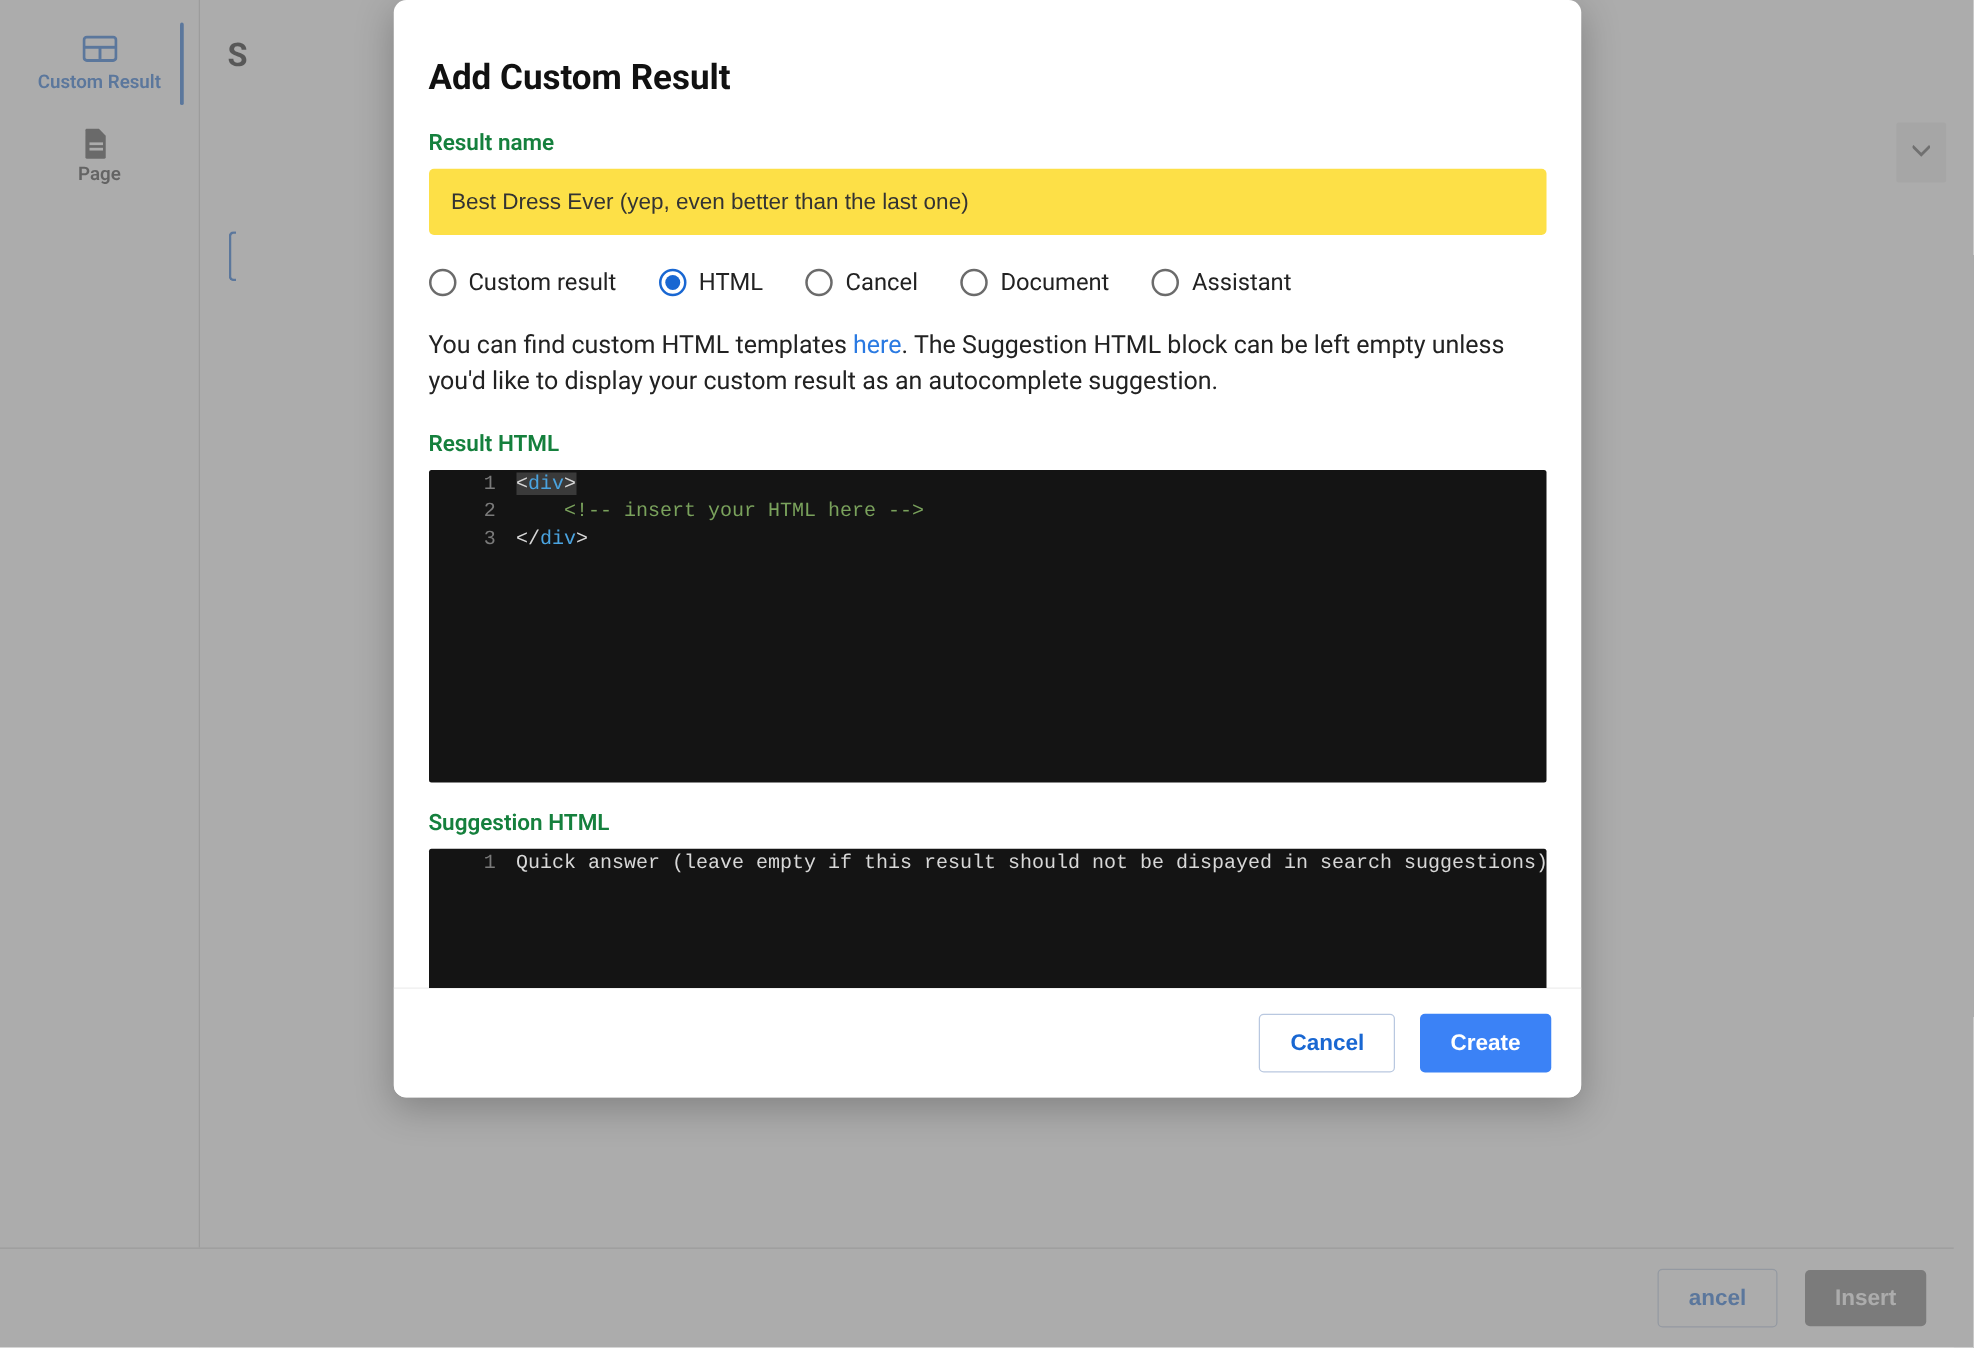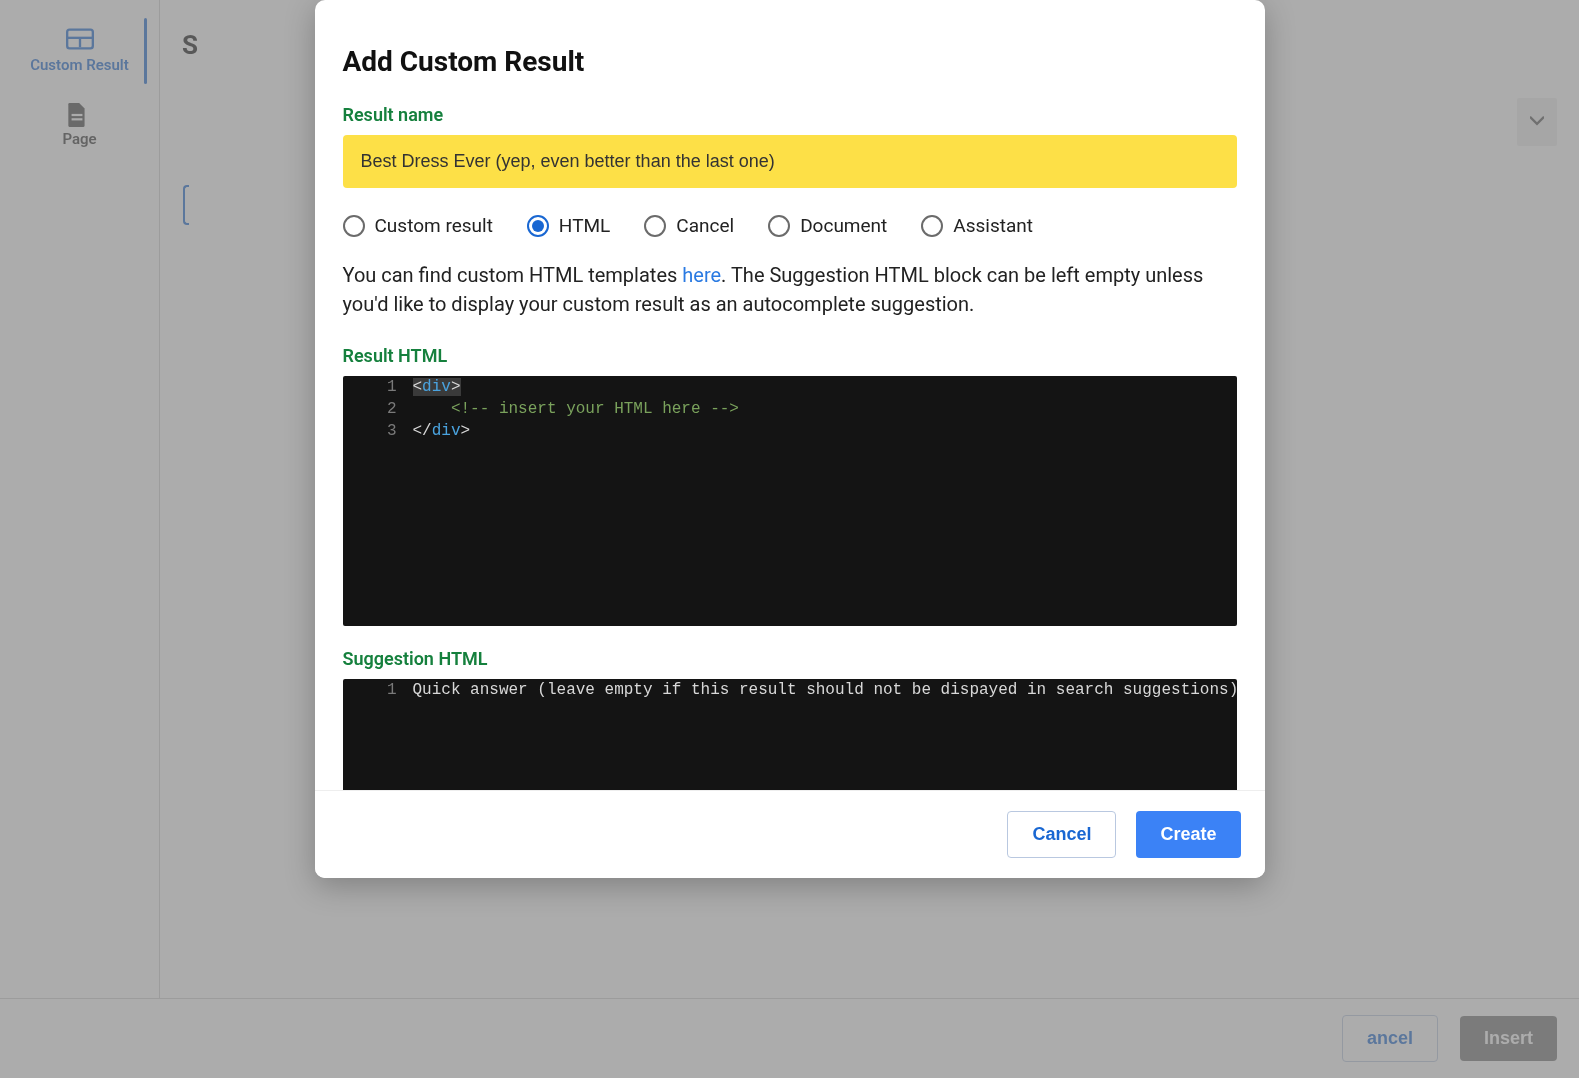--- a/index.html
+++ b/index.html
@@ -25,21 +25,21 @@
   .main-area { position:absolute; left:160px; right:0; top:0; bottom:0; background:#fff; }
   .main-top { padding:30px 22px; }
   .main-title-stub { font-size:26px; font-weight:700; color:#111; }
   .main-dropdown-stub {
     position:absolute; right:22px; top:98px; width:40px; height:48px;
     background:#eee; border-radius:2px; display:flex; align-items:center; justify-content:center;
   }
 
   
   .bottom-bar {
-    position:absolute; left:0; right:0; bottom:0; height:80px;
+    position:absolute; left:0; right:16px; bottom:0; height:80px;
     background:#fff; border-top:1px solid #d0d0d0;
     display:flex; justify-content:flex-end; align-items:center; gap:22px; padding-right:22px;
   }
   .btn { font-size:18px; font-weight:600; padding:12px 24px; border-radius:4px; cursor:pointer; border:none;text-align:center; }
   .btn-outline { background:#fff; color:#1967d2; border:1px solid #b9c8e0; }
   .btn-primary { background:#737373; color:#fff; }
   .btn-primary-light { background:#3b82f6; color:#fff; }
 
   
   .overlay {

